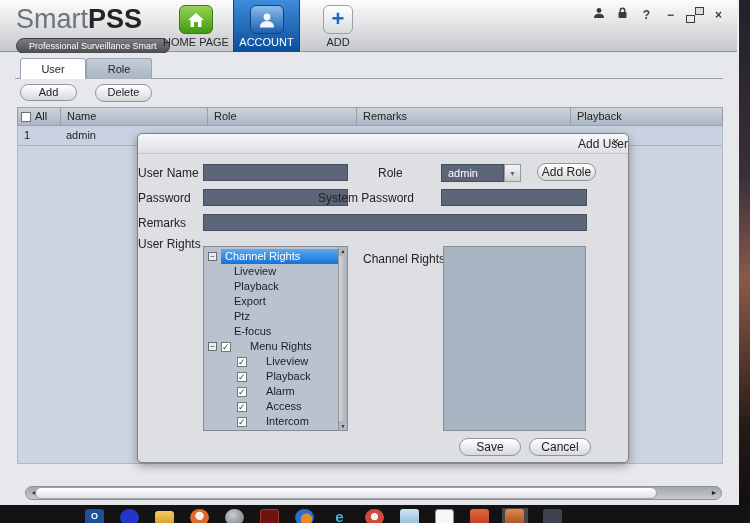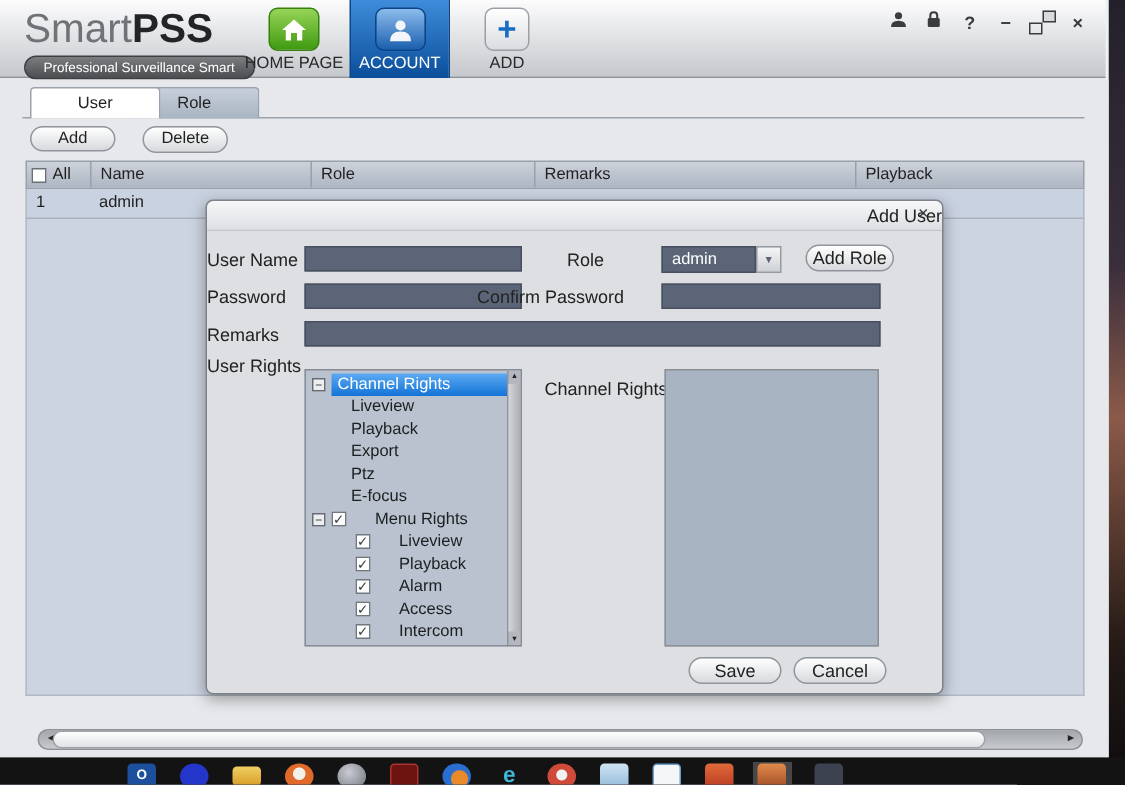--- a/index.html
+++ b/index.html
@@ -29,21 +29,21 @@
   .plus-glyph { position:absolute; left:50%; top:50%; transform:translate(-50%,-52%); font-size:22px; font-weight:bold; color:#1a6cc4; }
   .win-controls { position:absolute; right:12px; top:7px; display:flex; gap:11px; align-items:center; color:#3a3c3f; font-size:12px; font-weight:bold; }
   .win-controls .wc { width:13px; text-align:center; cursor:default; }
   .restore-glyph { position:relative; width:10px; height:9px; }
   .restore-glyph:before { content:""; position:absolute; right:0; top:0; width:7px; height:6px; border:1px solid #3a3c3f; }
   .restore-glyph:after { content:""; position:absolute; left:0; bottom:0; width:7px; height:6px; border:1px solid #3a3c3f; background:#d9dbdd; }
 
   
   .content { position:absolute; left:0; top:53px; width:739px; height:452px; background:#e6e8eb; }
   .tab-line { position:absolute; left:15px; top:25px; width:708px; border-bottom:1px solid #9aa2ad; }
-  .tab { position:absolute; top:5px; height:21px; width:87px; line-height:20px; text-align:center; font-size:11px;
+  .tab { position:absolute; top:5px; height:21px; width:66px; line-height:20px; text-align:center; font-size:11px;
     border:1px solid #9aa2ad; border-bottom:none; border-radius:3px 3px 0 0; color:#222; }
   .tab-user { left:20px; background:#ffffff; z-index:2; }
   .tab-role { left:86px; background:linear-gradient(#c6cfda,#a9b4c2); }
   .btn { background:linear-gradient(#ffffff,#d7d9dc); border:1px solid #8f959c; border-radius:9px;
     font-size:11px; text-align:center; color:#222; }
   .btn-add { position:absolute; left:20px; top:31px; width:57px; height:17px; line-height:15px; }
   .btn-delete { position:absolute; left:95px; top:31px; width:57px; height:18px; line-height:15px; }
 
   
   .grid { position:absolute; left:17px; top:54px; width:706px; font-size:11px; color:#222; }
@@ -212,21 +212,21 @@
         <div class="lbl" style="left:0; width:60px; top:32px;">User Name</div>
         <div class="input" style="left:65px; top:30px; width:145px;"></div>
 
         <div class="lbl" style="left:240px; width:56px; top:32px;">Role</div>
         <div class="dd-box" style="left:303px; top:30px; width:63px;">admin</div>
         <div class="dd-arrow" style="left:366px; top:30px;"><span>▼</span></div>
         <div class="pill" style="left:399px; top:29px; width:59px; height:18px; line-height:16px;">Add Role</div>
 
         <div class="lbl" style="left:0; width:60px; top:57px;">Password</div>
         <div class="input" style="left:65px; top:55px; width:145px;"></div>
-        <div class="lbl" style="left:180px; width:116px; top:57px;">Confirm Password</div>
+        <div class="lbl" style="left:180px; width:116px; top:57px;">System Password</div>
         <div class="input" style="left:303px; top:55px; width:146px;"></div>
 
         <div class="lbl" style="left:0; width:60px; top:82px;">Remarks</div>
         <div class="input" style="left:65px; top:80px; width:384px;"></div>
 
         <div class="lbl" style="left:0; width:60px; top:103px;">User Rights</div>
 
         <div class="tree">
           <div class="tree-inner">
             <div class="tree-row">

